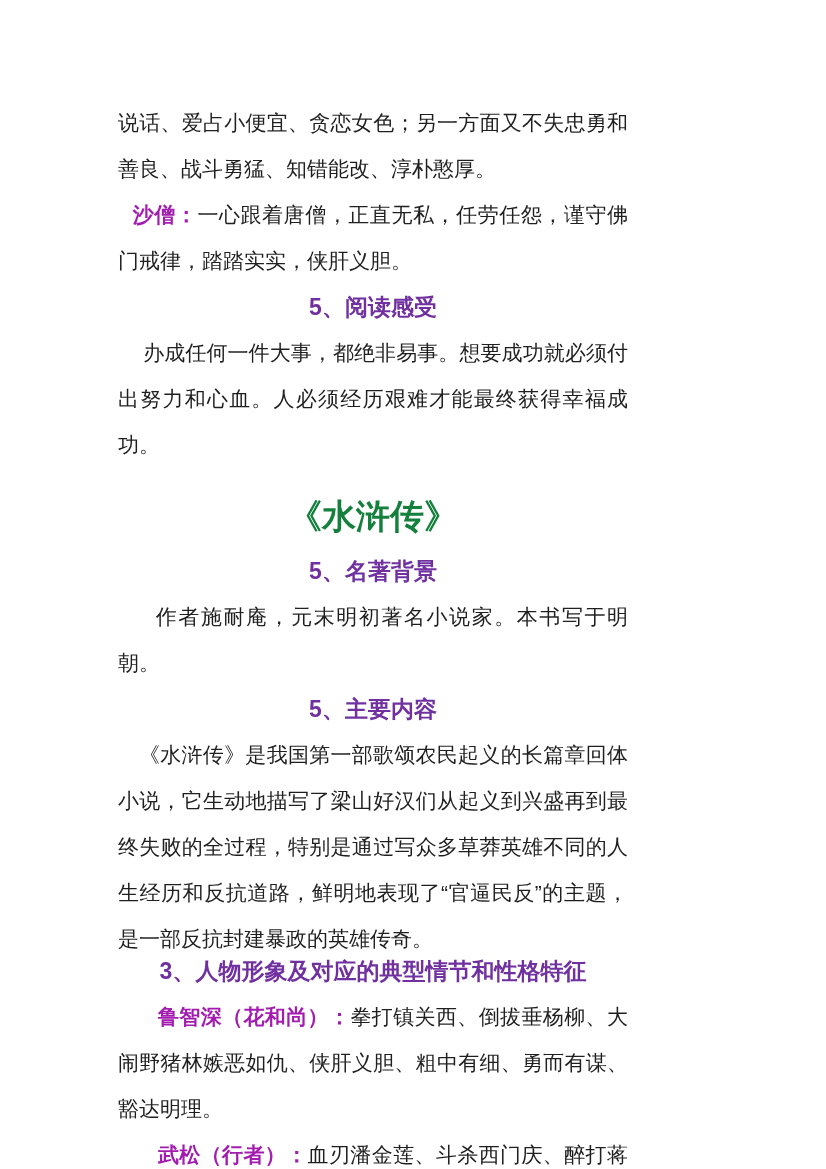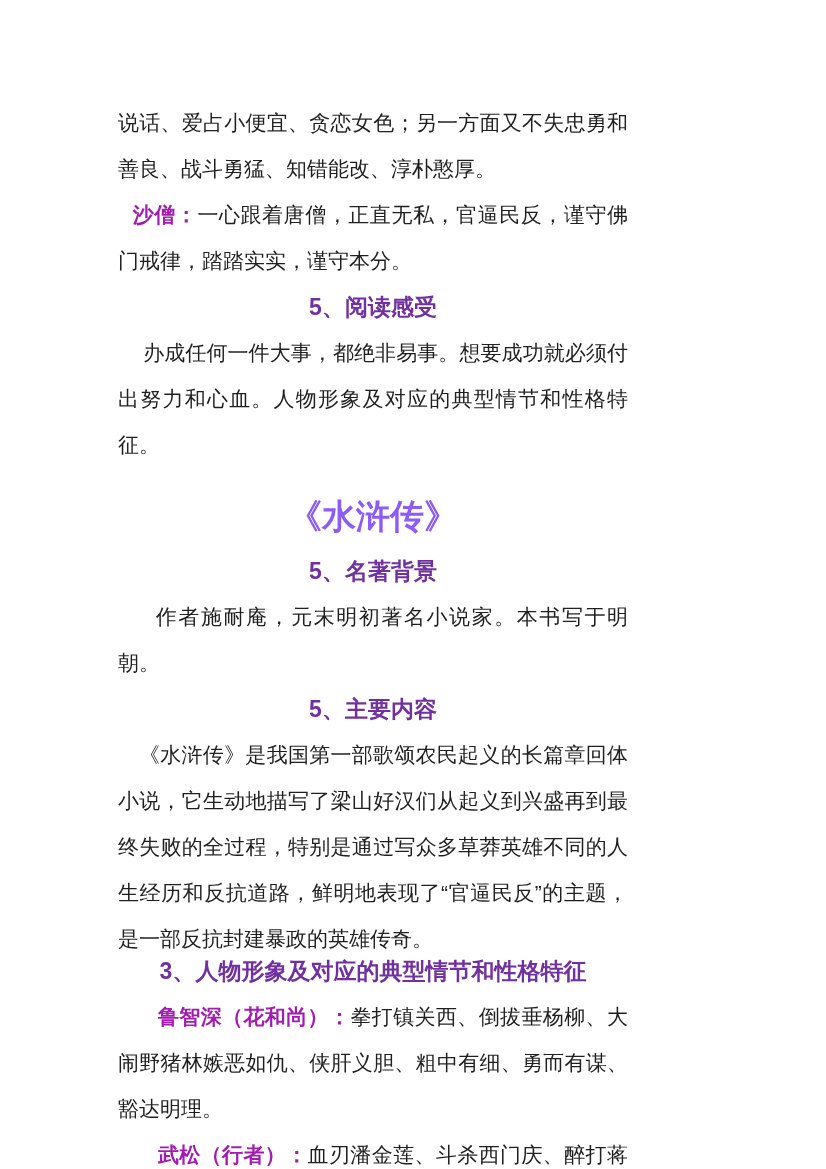--- a/index.html
+++ b/index.html
@@ -37,40 +37,40 @@
     font-weight: bold;
     color: #7030a0;
     text-align: center;
   }
   h2.sec.tight { margin-top: -14px; }
   h1.book-title {
     margin: 20px 0 4px 0;
     font-size: 34px;
     line-height: 56px;
     font-weight: bold;
-    color: #8b5cf6;
+    color: #15803d;
     text-align: center;
   }
   .char-label {
     font-weight: bold;
     color: #a21caf;
   }
 </style>
 </head>
 <body>
 
 <div class="page">
 
   <p class="body"><span>说话、爱占小便宜、贪恋女色；另一方面又不失忠勇和善良、战斗勇猛、知错能改、淳朴憨厚。</span></p>
 
-  <p class="body ind-07"><span class="char-label">沙僧：</span><span>一心跟着唐僧，正直无私，官逼民反，谨守佛门戒律，踏踏实实，谨守本分。</span></p>
+  <p class="body ind-07"><span class="char-label">沙僧：</span><span>一心跟着唐僧，正直无私，任劳任怨，谨守佛门戒律，踏踏实实，侠肝义胆。</span></p>
 
   <h2 class="sec">5、阅读感受</h2>
 
-  <p class="body ind-12">办成任何一件大事，都绝非易事。想要成功就必须付出努力和心血。人物形象及对应的典型情节和性格特征。</p>
+  <p class="body ind-12">办成任何一件大事，都绝非易事。想要成功就必须付出努力和心血。人必须经历艰难才能最终获得幸福成功。</p>
 
   <h1 class="book-title">《水浒传》</h1>
 
   <h2 class="sec">5、名著背景</h2>
 
   <p class="body ind-18">作者施耐庵，元末明初著名小说家。本书写于明朝。</p>
 
   <h2 class="sec">5、主要内容</h2>
 
   <p class="body ind-10">《水浒传》是我国第一部歌颂农民起义的长篇章回体小说，它生动地描写了梁山好汉们从起义到兴盛再到最终失败的全过程，特别是通过写众多草莽英雄不同的人生经历和反抗道路，鲜明地表现了“官逼民反”的主题，是一部反抗封建暴政的英雄传奇。</p>

